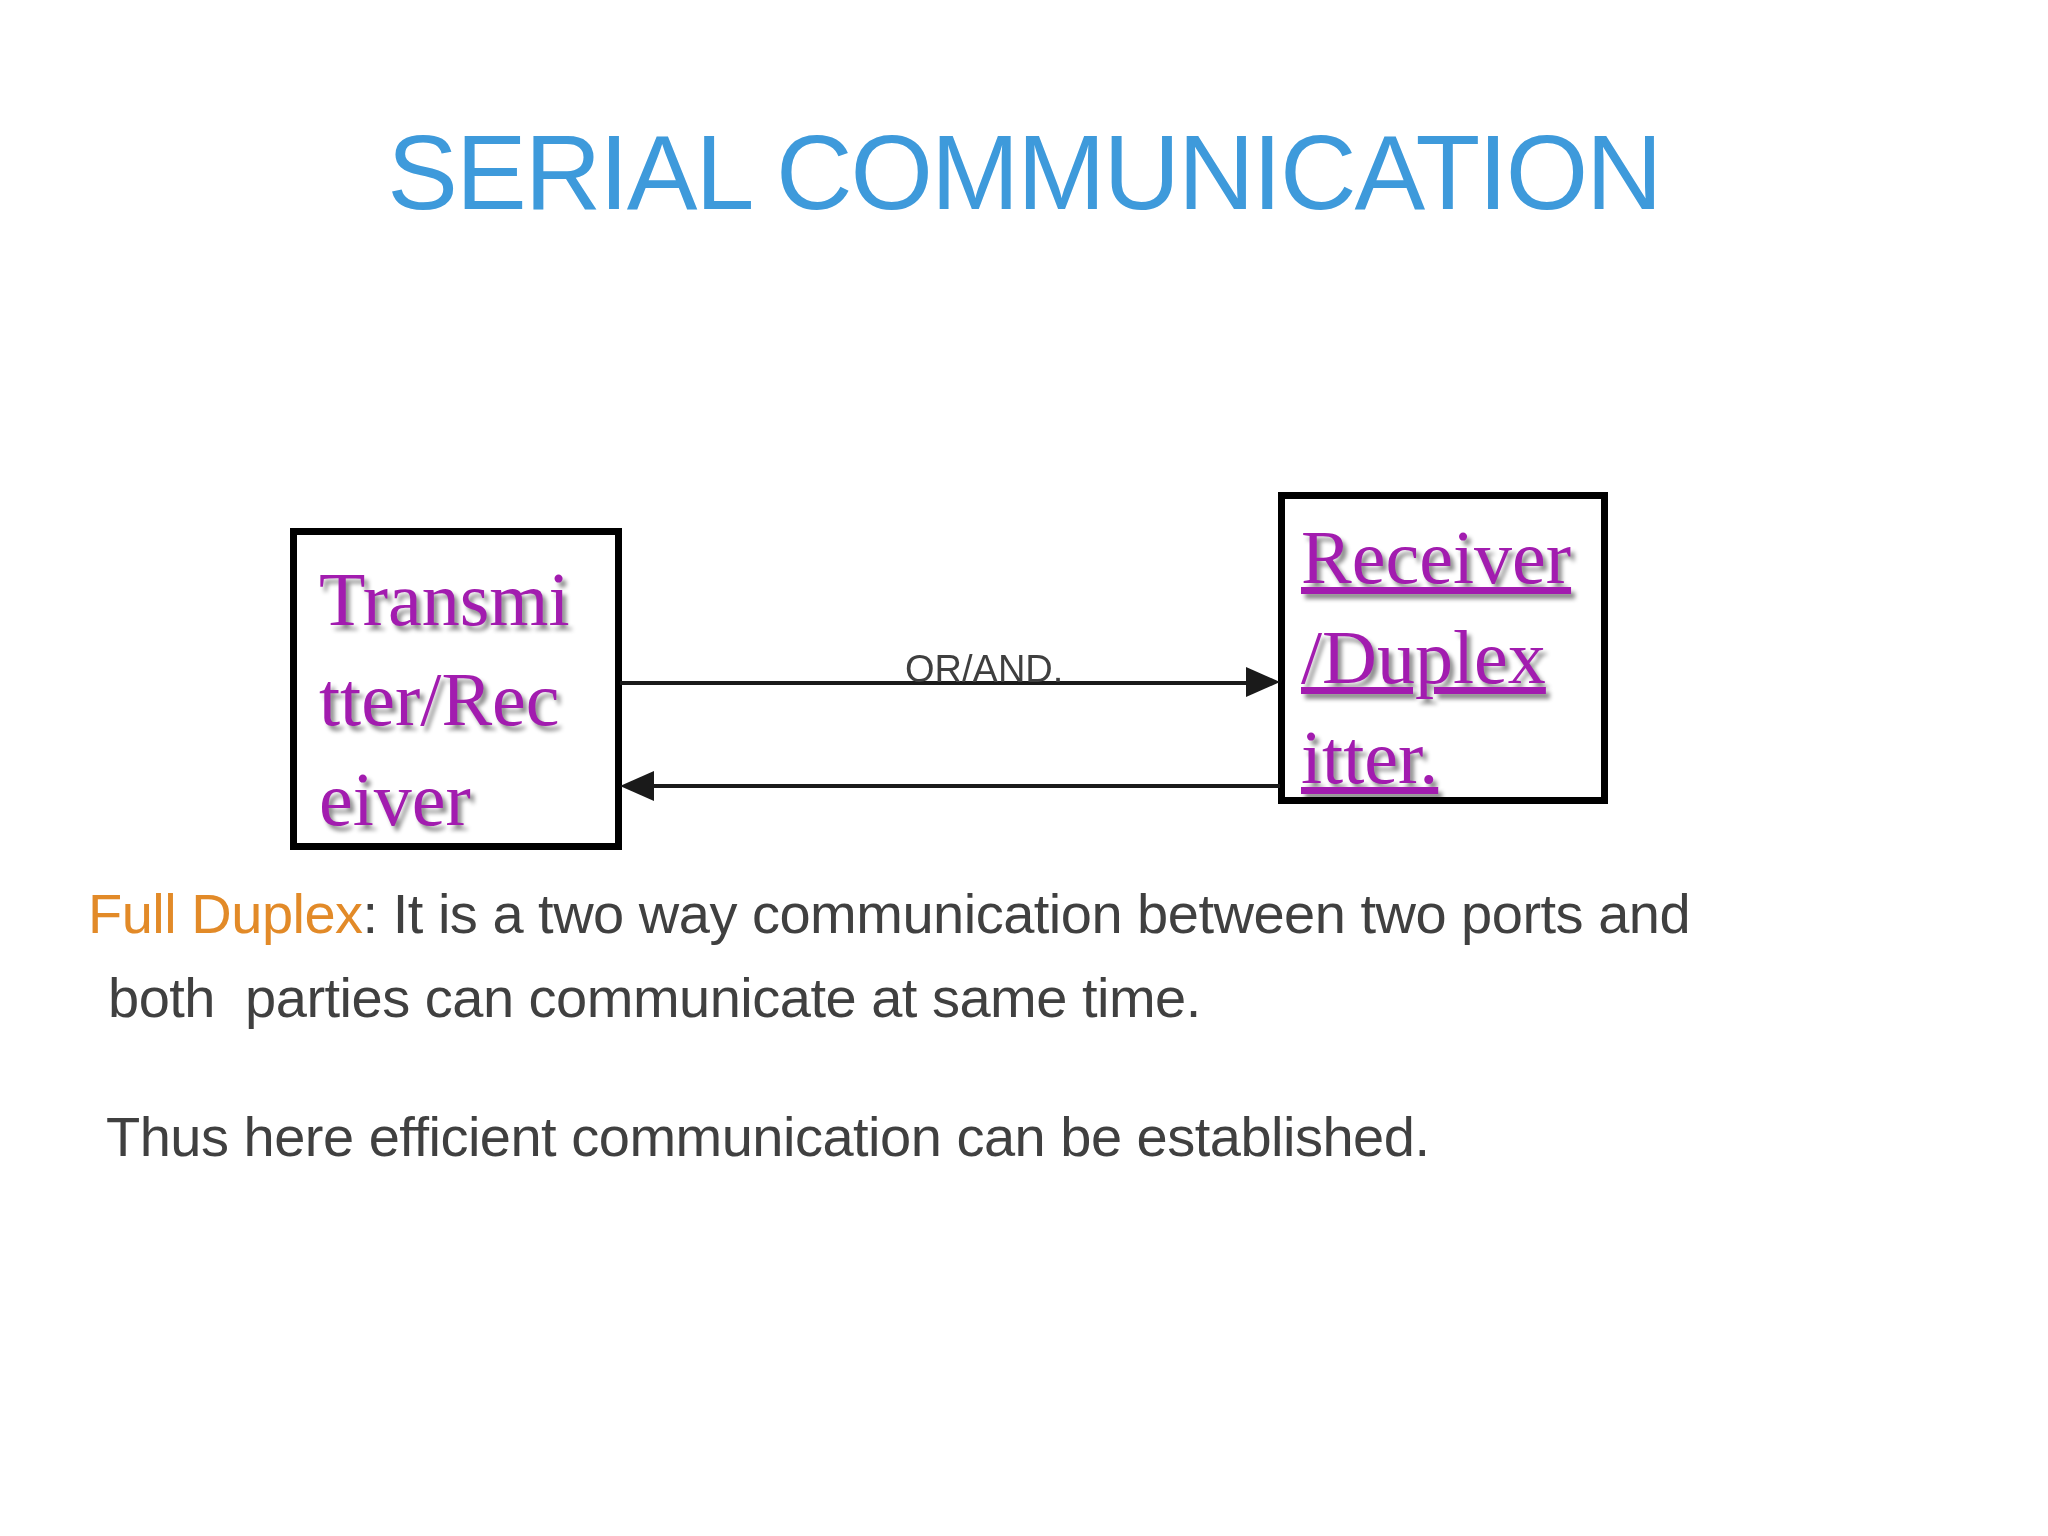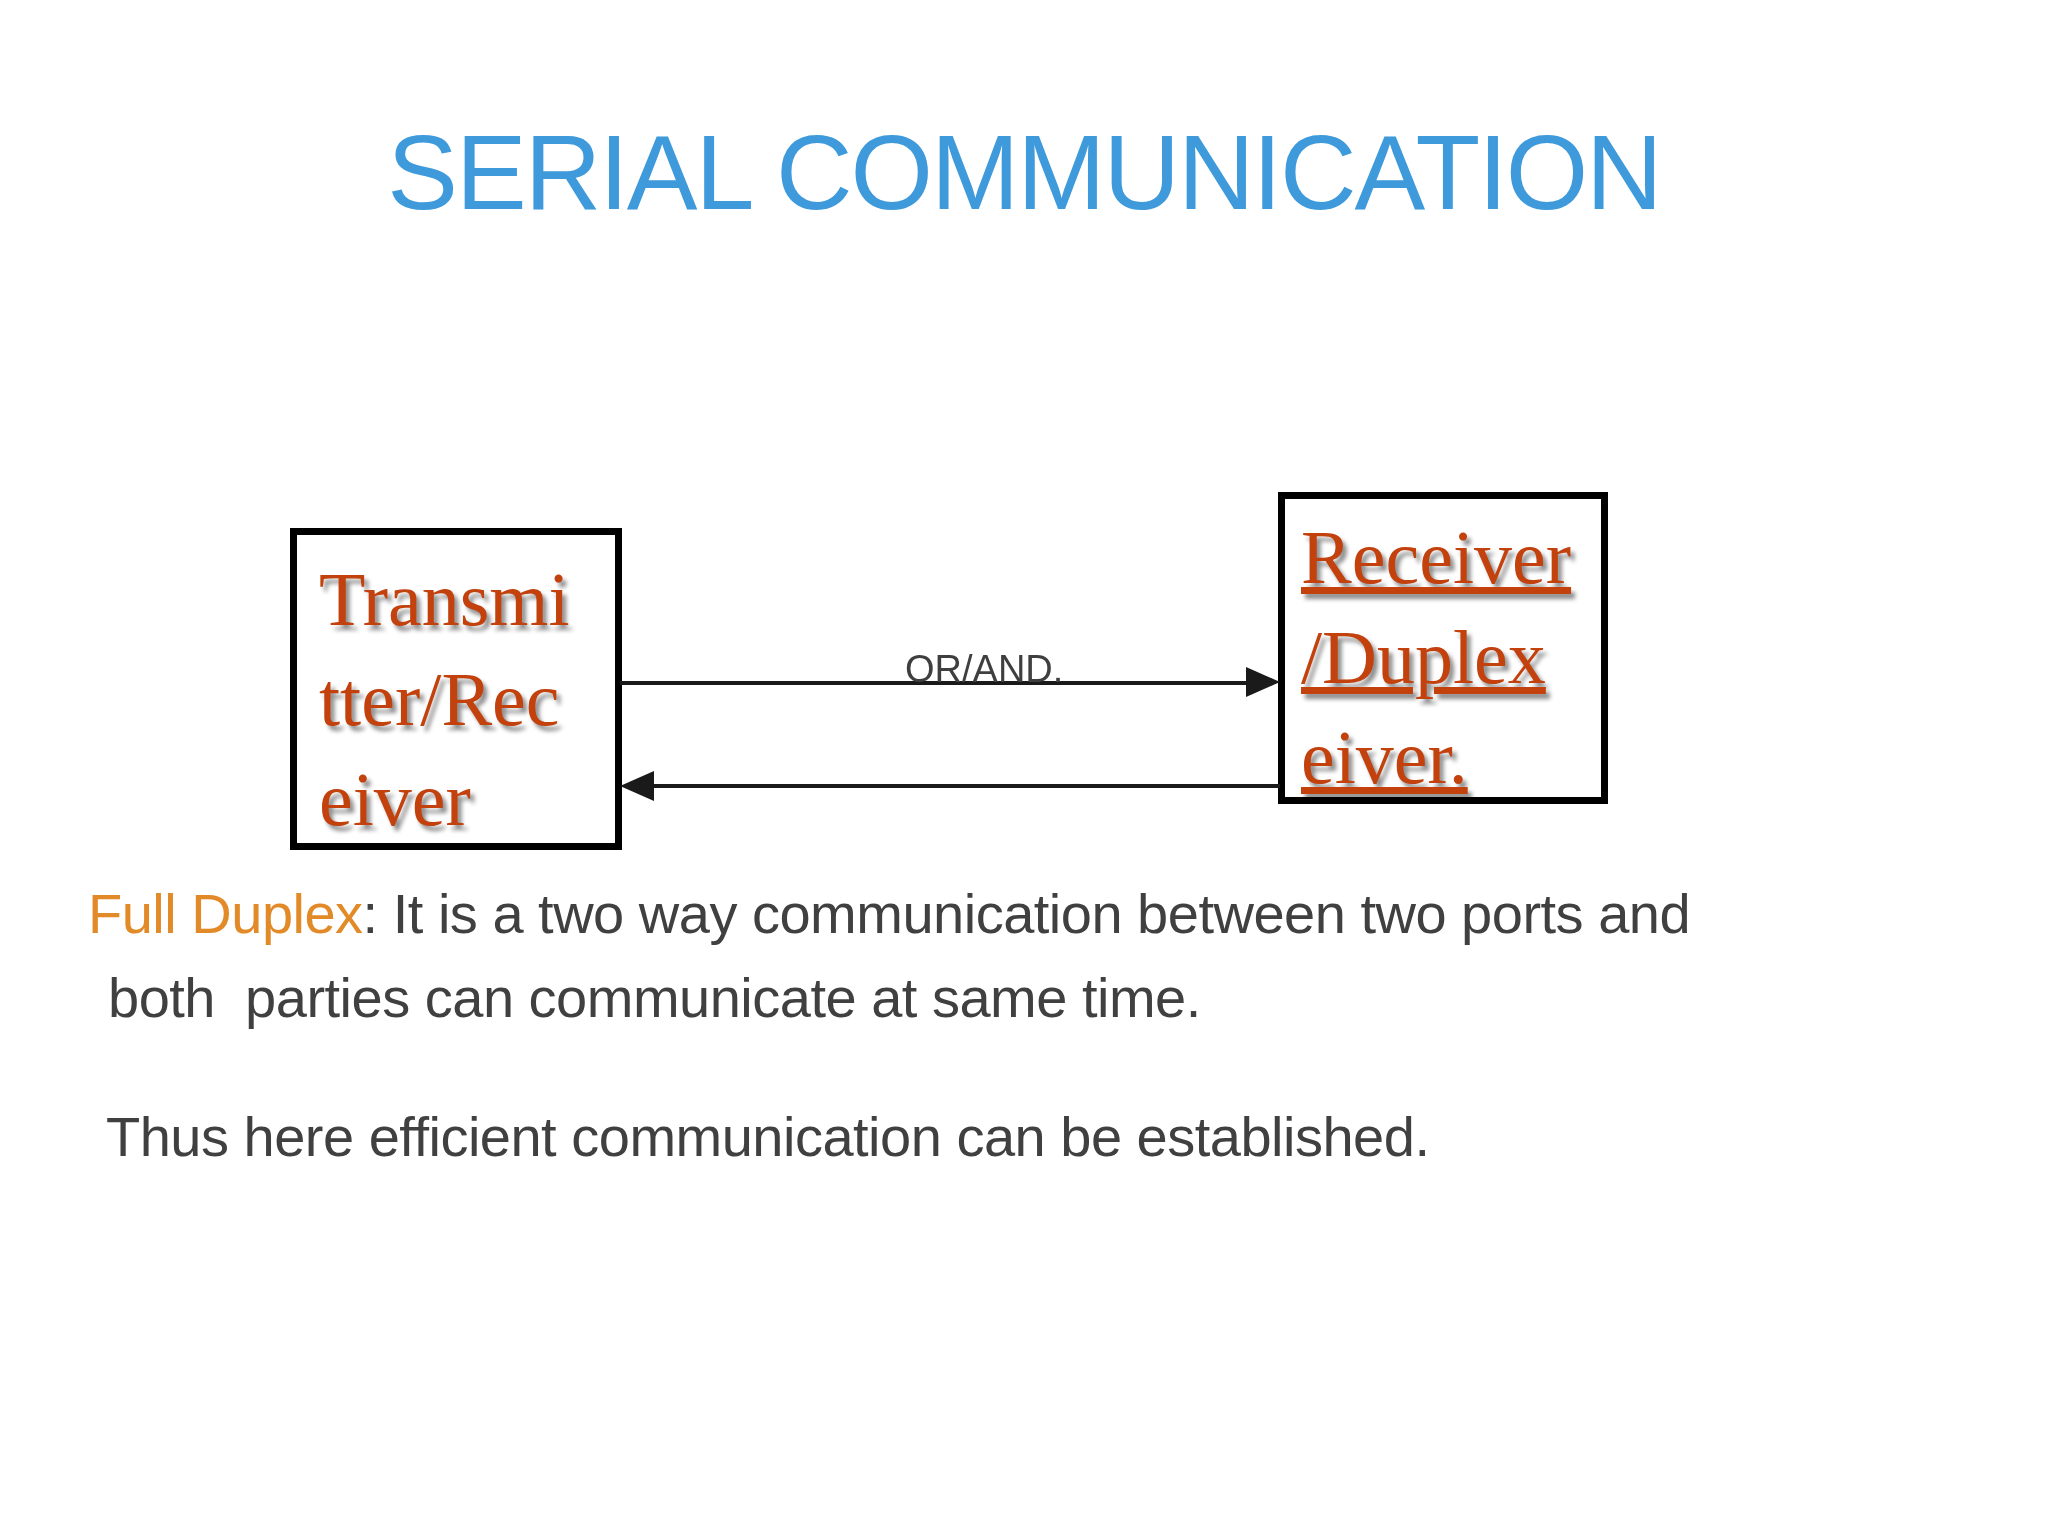--- a/index.html
+++ b/index.html
@@ -30,21 +30,21 @@
     letter-spacing:-2px;
     color:var(--title-blue);
     white-space:nowrap;
   }
   .dbox{
     position:absolute;
     border:7px solid var(--box-border);
     box-sizing:border-box;
     background:#ffffff;
     font-family:"Liberation Serif","DejaVu Serif",serif;
-    color:#c2410c;
+    color:#a21caf;
     font-size:76px;
     line-height:100px;
     text-shadow:4px 5px 4px rgba(0,0,0,0.45);
   }
   .left-box{left:290px;top:528px;width:332px;height:322px;padding:14px 0 0 22px;}
   .right-box{left:1278px;top:492px;width:330px;height:312px;padding:8px 0 0 16px;text-decoration:underline;}
   .dbox .bline{display:block;white-space:nowrap;}
   .hline{position:absolute;height:4px;background:var(--arrow-black);}
   .top-line{left:620px;top:681px;width:630px;}
   .bottom-line{left:650px;top:784px;width:630px;}
@@ -108,21 +108,21 @@
 
   <div class="dbox left-box">
     <span class="bline">Transmi</span>
     <span class="bline">tter/Rec</span>
     <span class="bline">eiver</span>
   </div>
 
   <div class="dbox right-box">
     <span class="bline">Receiver</span>
     <span class="bline">/Duplex</span>
-    <span class="bline">eiver.</span>
+    <span class="bline">itter.</span>
   </div>
 
   <div class="hline top-line"></div>
   <div class="arrowhead arrow-right"></div>
 
   <div class="hline bottom-line"></div>
   <div class="arrowhead arrow-left"></div>
 
   <div class="arrow-label">OR/AND.</div>
 

